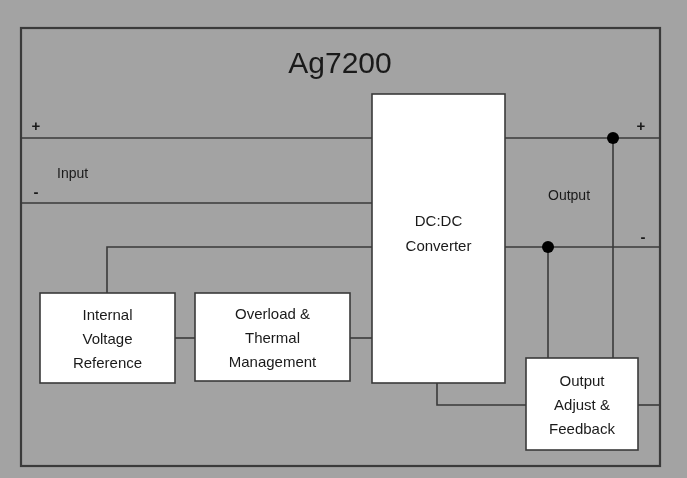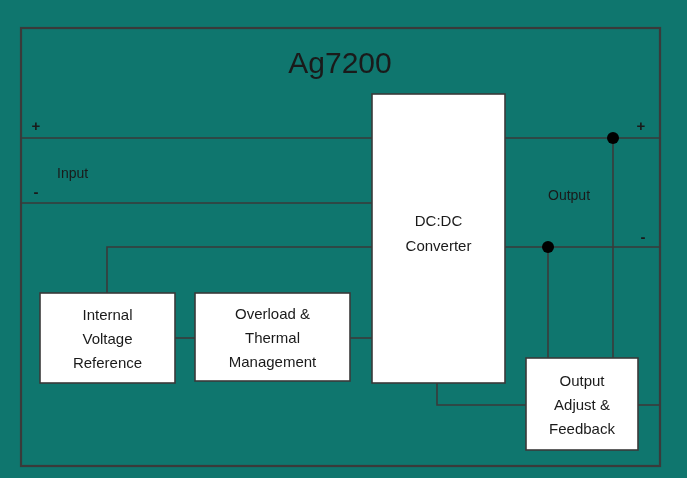--- a/index.html
+++ b/index.html
@@ -10,21 +10,21 @@
   body {
     width: 687px;
     height: 478px;
     overflow: hidden;
     font-family: "Liberation Sans", sans-serif;
   }
   #diagram-root {
     position: relative;
     width: 687px;
     height: 478px;
-    background: #0f766e;
+    background: #a3a3a3;
   }
   svg.diagram {
     display: block;
     width: 687px;
     height: 478px;
   }
   .wire {
     stroke: #3a3a3a;
     stroke-width: 1.6;
     fill: none;

